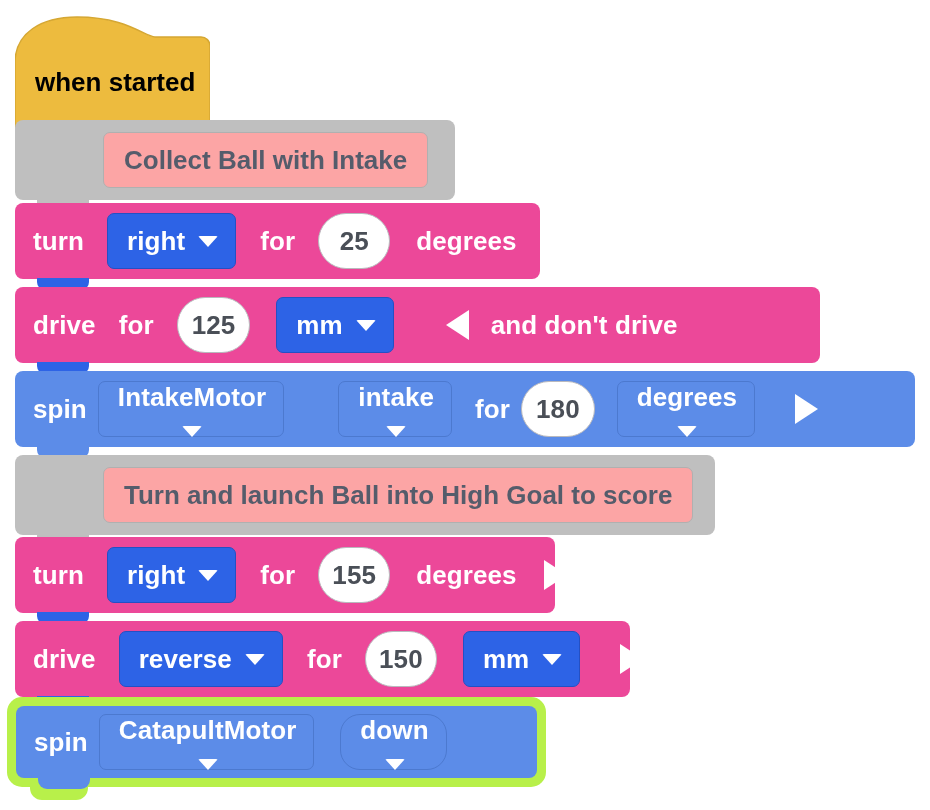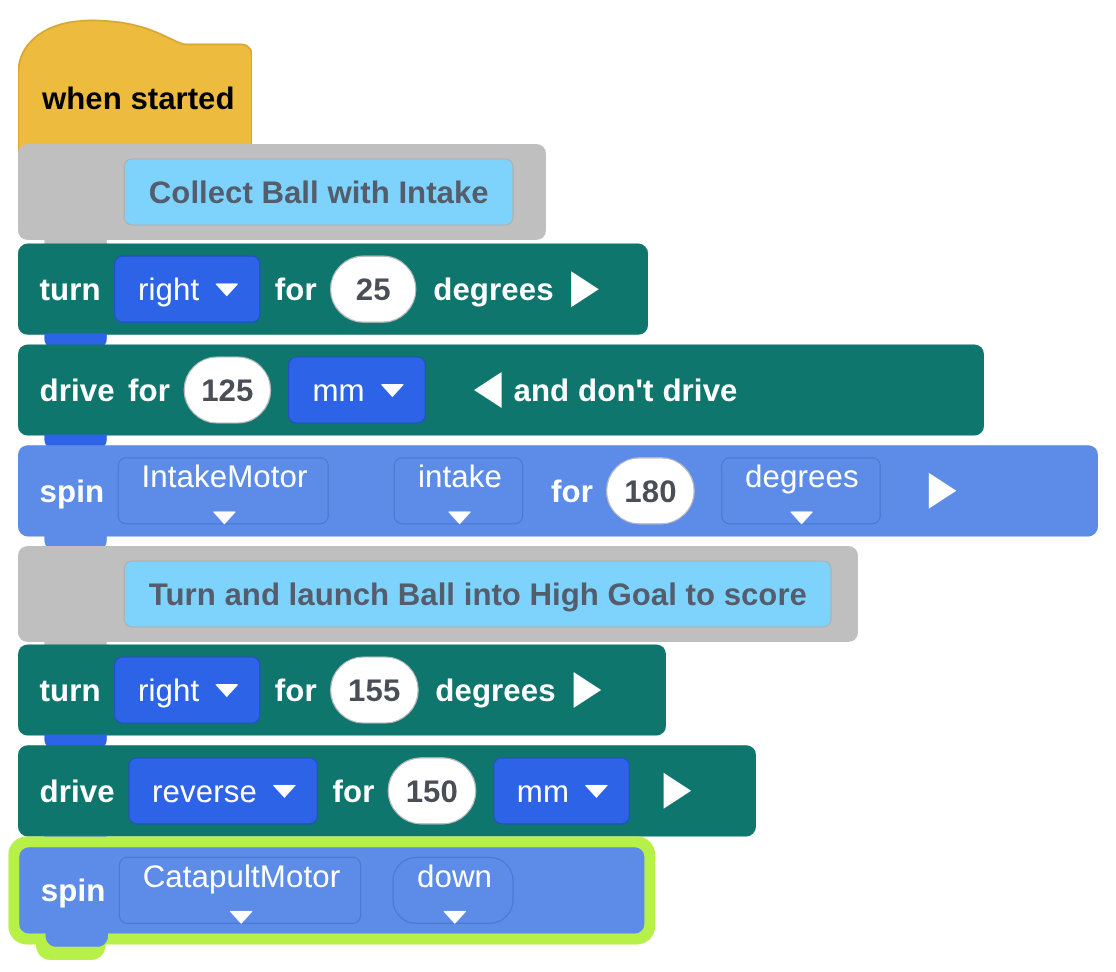--- a/index.html
+++ b/index.html
@@ -49,21 +49,21 @@
   
   .dropdown {
     display: inline-flex;
     align-items: center;
     gap: 13px;
     height: 56px;
     padding: 0 17px 0 19px;
     margin-right: 12px;
     border-radius: 7px;
     font-size: 26px;
-    font-weight: 400;
+    font-weight: 700;
     color: #ffffff;
   }
   .dd-caret {
     width: 0; height: 0;
     border-left: 10px solid transparent;
     border-right: 10px solid transparent;
     border-top: 11px solid #ffffff;
     border-radius: 2px;
     flex: none;
   }
@@ -97,21 +97,21 @@
   .arrow-left {
     width: 0; height: 0;
     border-top: 15px solid transparent;
     border-bottom: 15px solid transparent;
     border-right: 23px solid #ffffff;
     margin: 0 10px 0 4px;
     flex: none;
   }
 
   
-  .c-drive { background: #0f766e; }
+  .c-drive { background: #ec4899; gap: 12px; }
   .c-drive .dropdown { background: #2d63e6; border: 1px solid #2450c4; }
   .c-motor { background: #5c8ce8; }
   .c-motor .dropdown { background: #5c8ce8; border: 1px solid #4c79cf; flex-direction: column; }
 
   
   .hat {
     position: absolute;
     width: 195px;
     height: 118px;
     color: #000000;
@@ -138,21 +138,21 @@
     border-radius: 8px;
     padding-left: 88px;
     padding-right: 10px;
   }
   .comment .tab-bottom { background: #bfbfbf; }
   .comment-field {
     display: flex;
     align-items: center;
     height: 56px;
     padding: 0 20px;
-    background: #7dd3fc;
+    background: #fca5a5;
     border: 1px solid #b0b0b0;
     border-radius: 7px;
     color: #555c6b;
     font-size: 26px;
     font-weight: 700;
     white-space: nowrap;
   }
 
   
   .glow {

